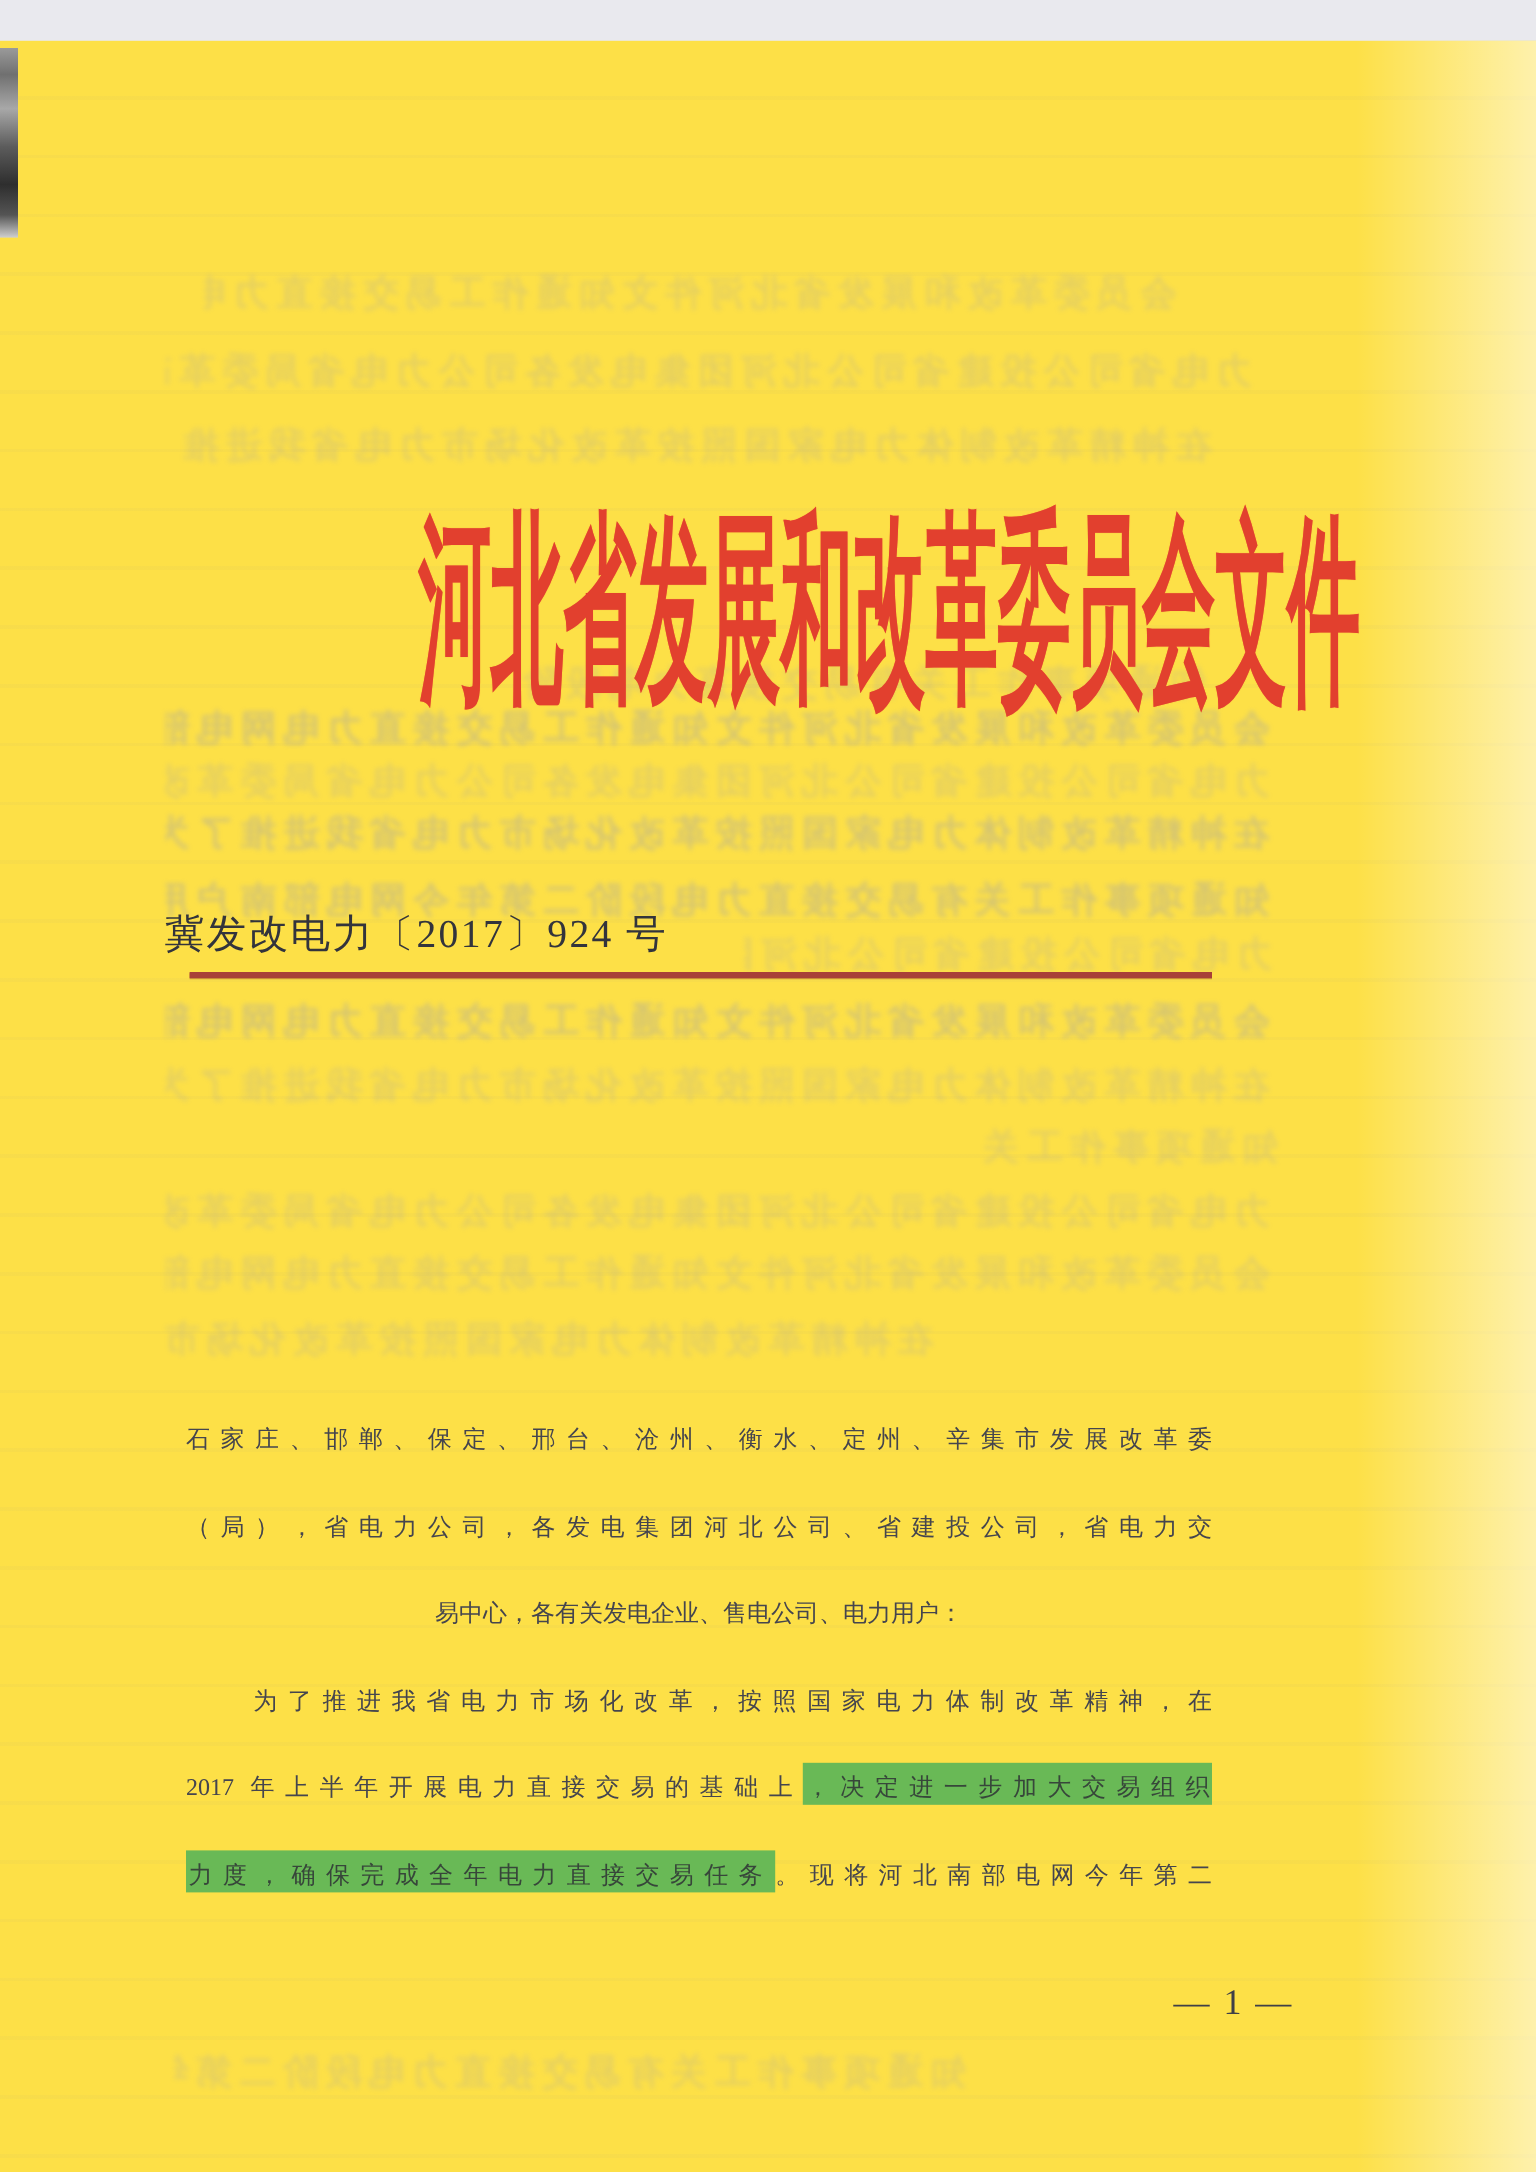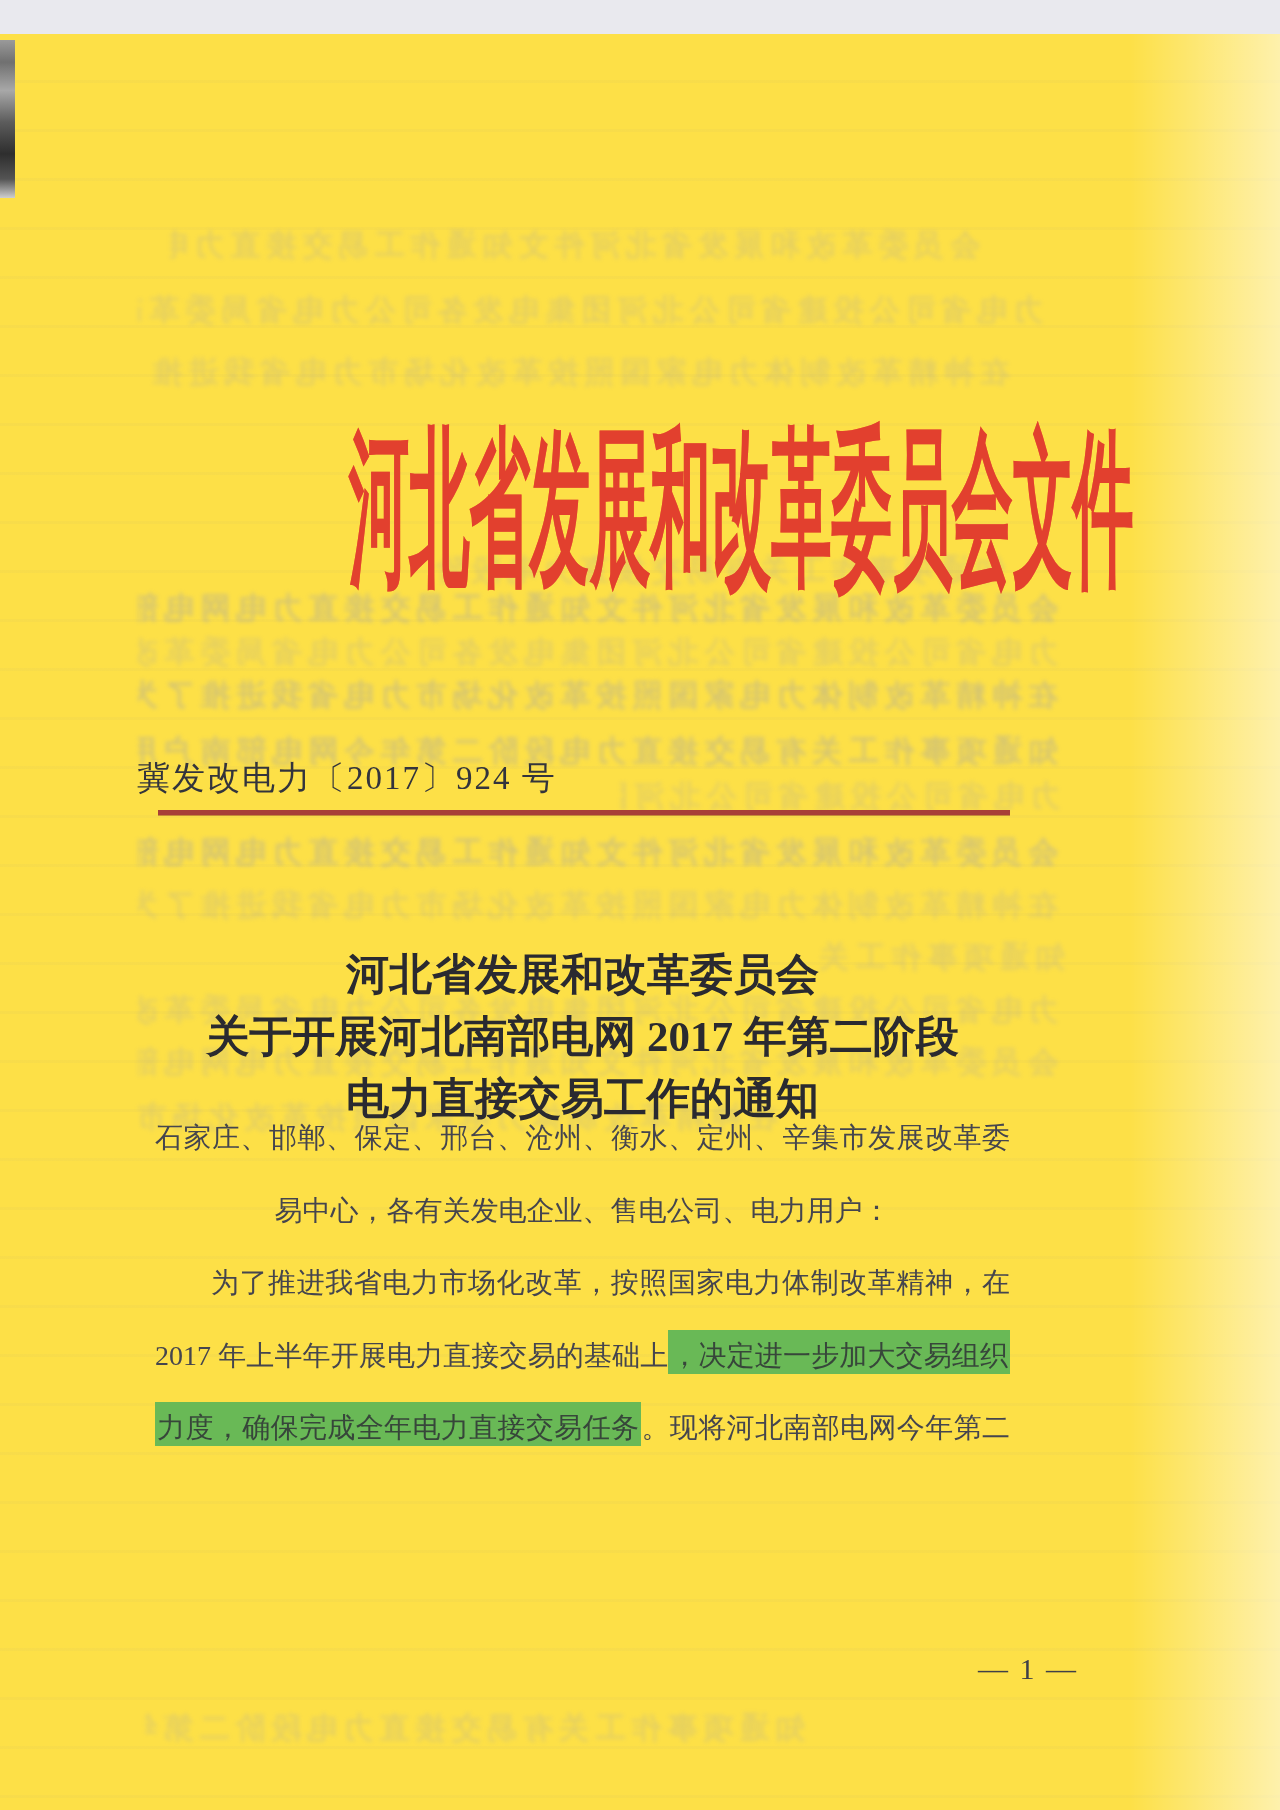--- a/index.html
+++ b/index.html
@@ -89,22 +89,22 @@
     top: 910px; left: 155px; width: 855px;
     text-align: center;
     font-size: 43px;
     line-height: 62px;
     font-weight: 700;
     color: #2a2a30;
   }
 
   .body-text {
     position: absolute;
-    top: 1068px; left: 155px; width: 855px;
-    font-size: 28px;
+    top: 1130px; left: 155px; width: 855px;
+    font-size: 20px;
     line-height: 72.5px;
     color: #45454e;
     font-family: Liberation Serif, serif;
   }
   .bl {
     text-align: justify;
     text-align-last: justify;
   }
   .bl.no-just {
     text-align: center;
@@ -151,28 +151,24 @@
   <div class="bleed b-light" style="top:1010px; left:138px; width:920px;">会员委革改和展发省北河件文知通作工易交接直力电网电部南北河展开于关项事关有</div>
   <div class="bleed b-light" style="top:1065px; left:138px; width:640px;">在神精革改制体力电家国照按革改化场市力电省我进推了为年半上年七一零二段阶二</div>
   <div class="bleed b-light" style="top:1676px; left:145px; width:660px;">知通项事作工关有易交接直力电段阶二第年今网电部南户用力电司公电售业企电发</div>
 
   <div class="red-header">河北省发展和改革委员会文件</div>
 
   <div class="doc-number">冀发改电力〔2017〕924 号</div>
 
   <div class="red-rule"></div>
 
-  <div class="notice-title">
-    <div>河北省发展和改革委员会</div>
-    <div>关于开展河北南部电网 2017 年第二阶段</div>
-    <div>电力直接交易工作的通知</div>
-  </div>
 
   <div class="body-text">
     <div class="bl">石家庄、邯郸、保定、邢台、沧州、衡水、定州、辛集市发展改革委</div>
+    <div class="bl">（局），省电力公司，各发电集团河北公司、省建投公司，省电力交</div>
     <div class="bl no-just">易中心，各有关发电企业、售电公司、电力用户：</div>
 
     <div class="bl indent2">为了推进我省电力市场化改革，按照国家电力体制改革精神，在</div>
 
     <div class="bl"><span>2017 年上半年开展电力直接交易的基础上</span><span class="hl">，决定进一步加大交易组织</span></div>
 
     <div class="bl"><span class="hl">力度，确保完成全年电力直接交易任务</span><span>。现将河北南部电网今年第二</span></div>
 
   </div>
 

